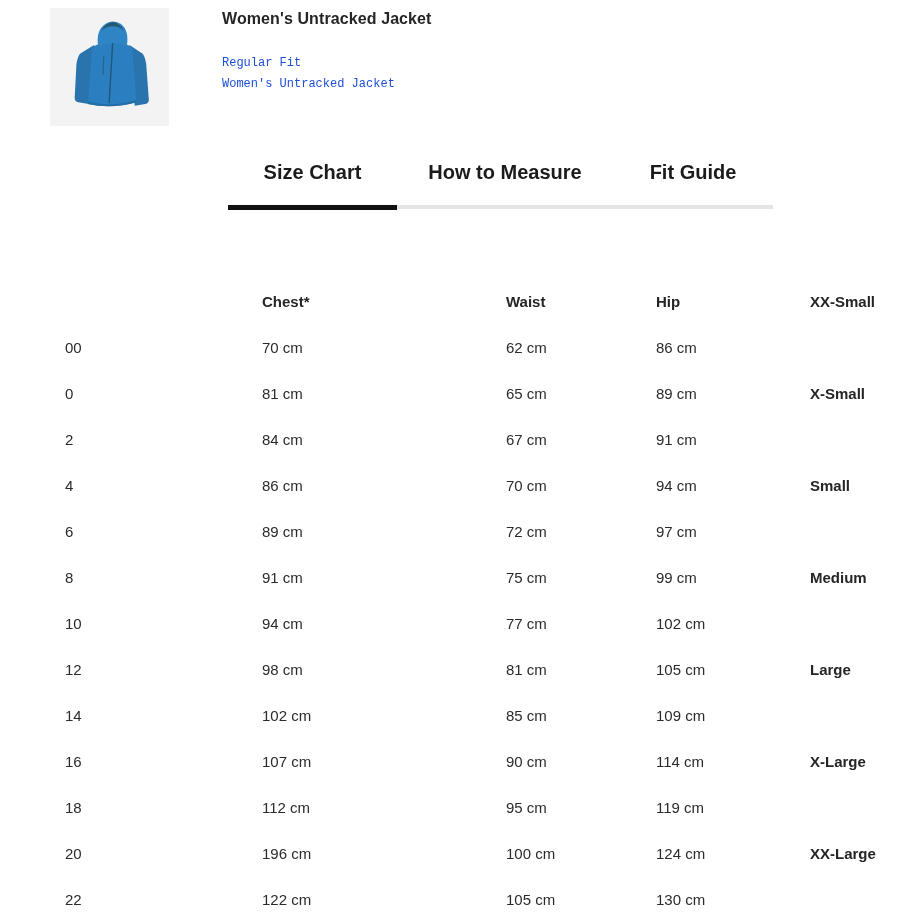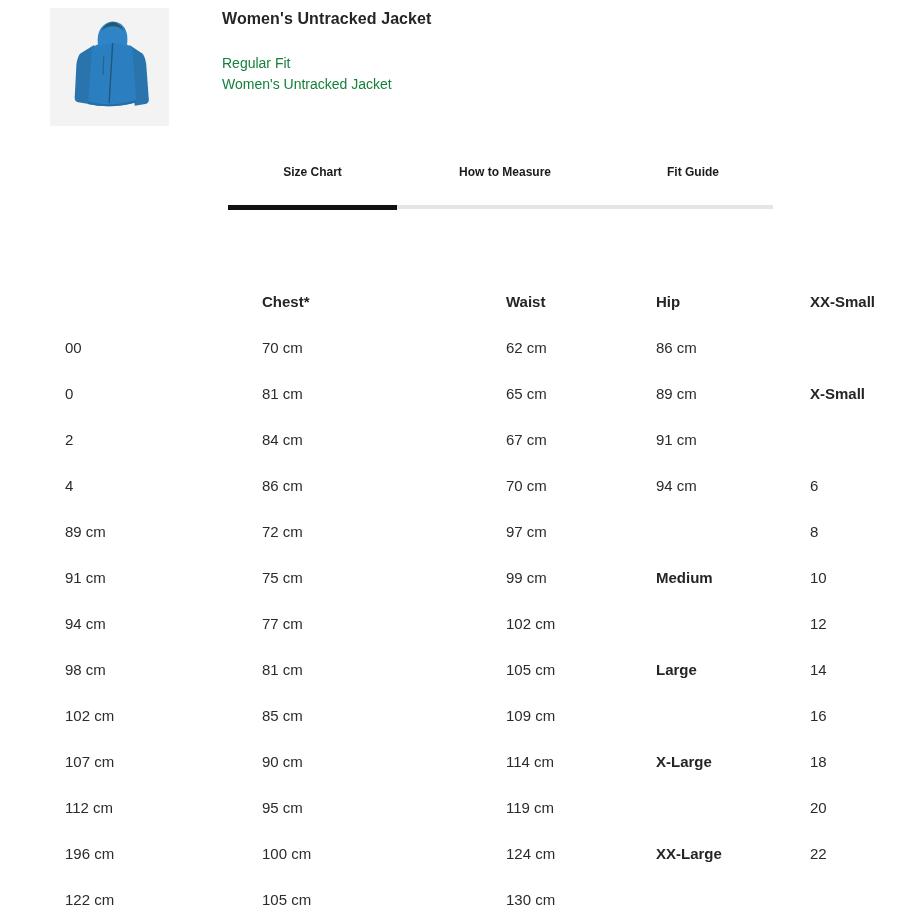--- a/index.html
+++ b/index.html
@@ -19,29 +19,29 @@
     background: #f3f3f3;
     display: flex; align-items: center; justify-content: center;
   }
   .product-info { position: absolute; left: 182px; top: 10px; margin-left: 40px; }
   .product-title {
     font-size: 16px; font-weight: 700; color: #252525;
     letter-spacing: 0.1px;
   }
   .product-sub {
     margin-top: 25px;
-    font-size: 14px; color: #15803d; line-height: 21px; font-weight: 400;
+    font-size: 12px; color: #1d4ed8; line-height: 21px; font-weight: 400; font-family: Liberation Mono, monospace;
   }
 
   
   .tabs { position: absolute; left: 228px; top: 157px; width: 545px; }
   .tab-row { display: flex; }
   .tab {
     height: 30px; display: flex; align-items: center; justify-content: center;
-    font-size: 12px; font-weight: 700; color: #1b1b1b; cursor: pointer;
+    font-size: 20px; font-weight: 700; color: #1b1b1b; cursor: pointer;
     white-space: nowrap;
   }
   .tab-size-chart { width: 169px; }
   .tab-fit-guide { width: 160px; }
   .tab-how-to-measure { width: 216px; }
   .tab-track {
     position: relative; margin-top: 18px;
     width: 545px; height: 4px; background: #e5e5e5;
   }
   .tab-active-indicator {
@@ -126,20 +126,21 @@
       <div class="cell size-label">X-Small</div>
       <div class="cell">2</div>
       <div class="cell">84 cm</div>
       <div class="cell">67 cm</div>
       <div class="cell">91 cm</div>
       <div class="cell size-label"></div>
       <div class="cell">4</div>
       <div class="cell">86 cm</div>
       <div class="cell">70 cm</div>
       <div class="cell">94 cm</div>
+      <div class="cell size-label">Small</div>
       <div class="cell">6</div>
       <div class="cell">89 cm</div>
       <div class="cell">72 cm</div>
       <div class="cell">97 cm</div>
       <div class="cell size-label"></div>
       <div class="cell">8</div>
       <div class="cell">91 cm</div>
       <div class="cell">75 cm</div>
       <div class="cell">99 cm</div>
       <div class="cell size-label">Medium</div>

